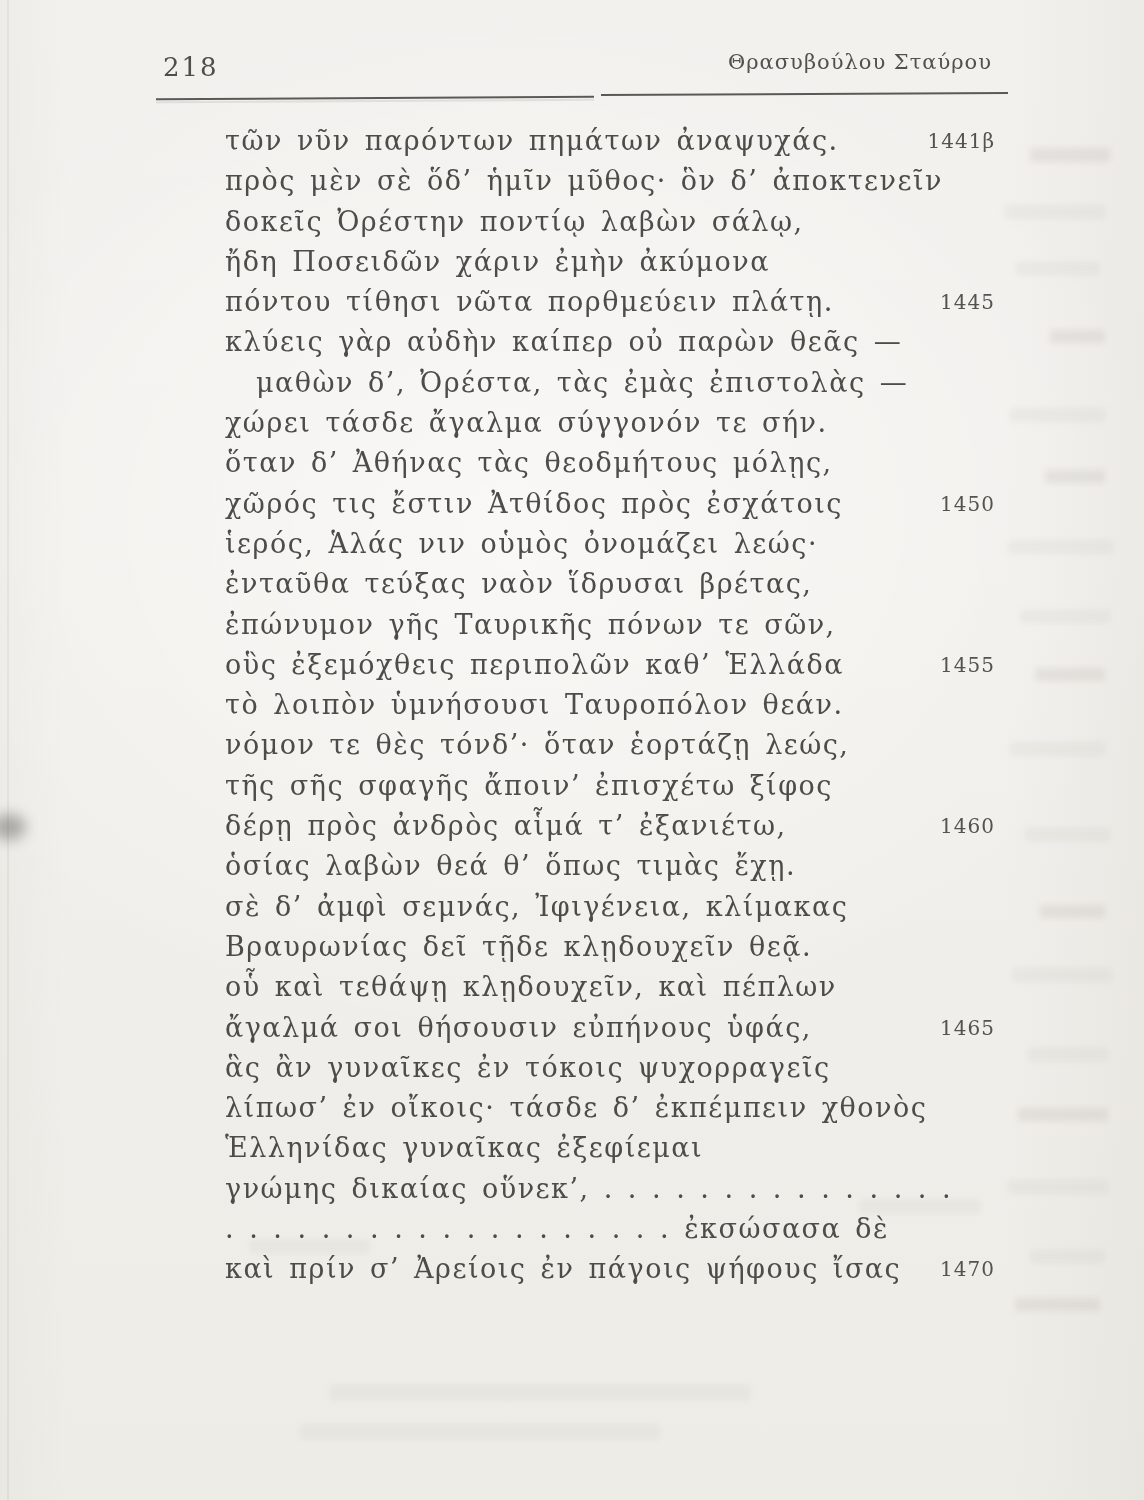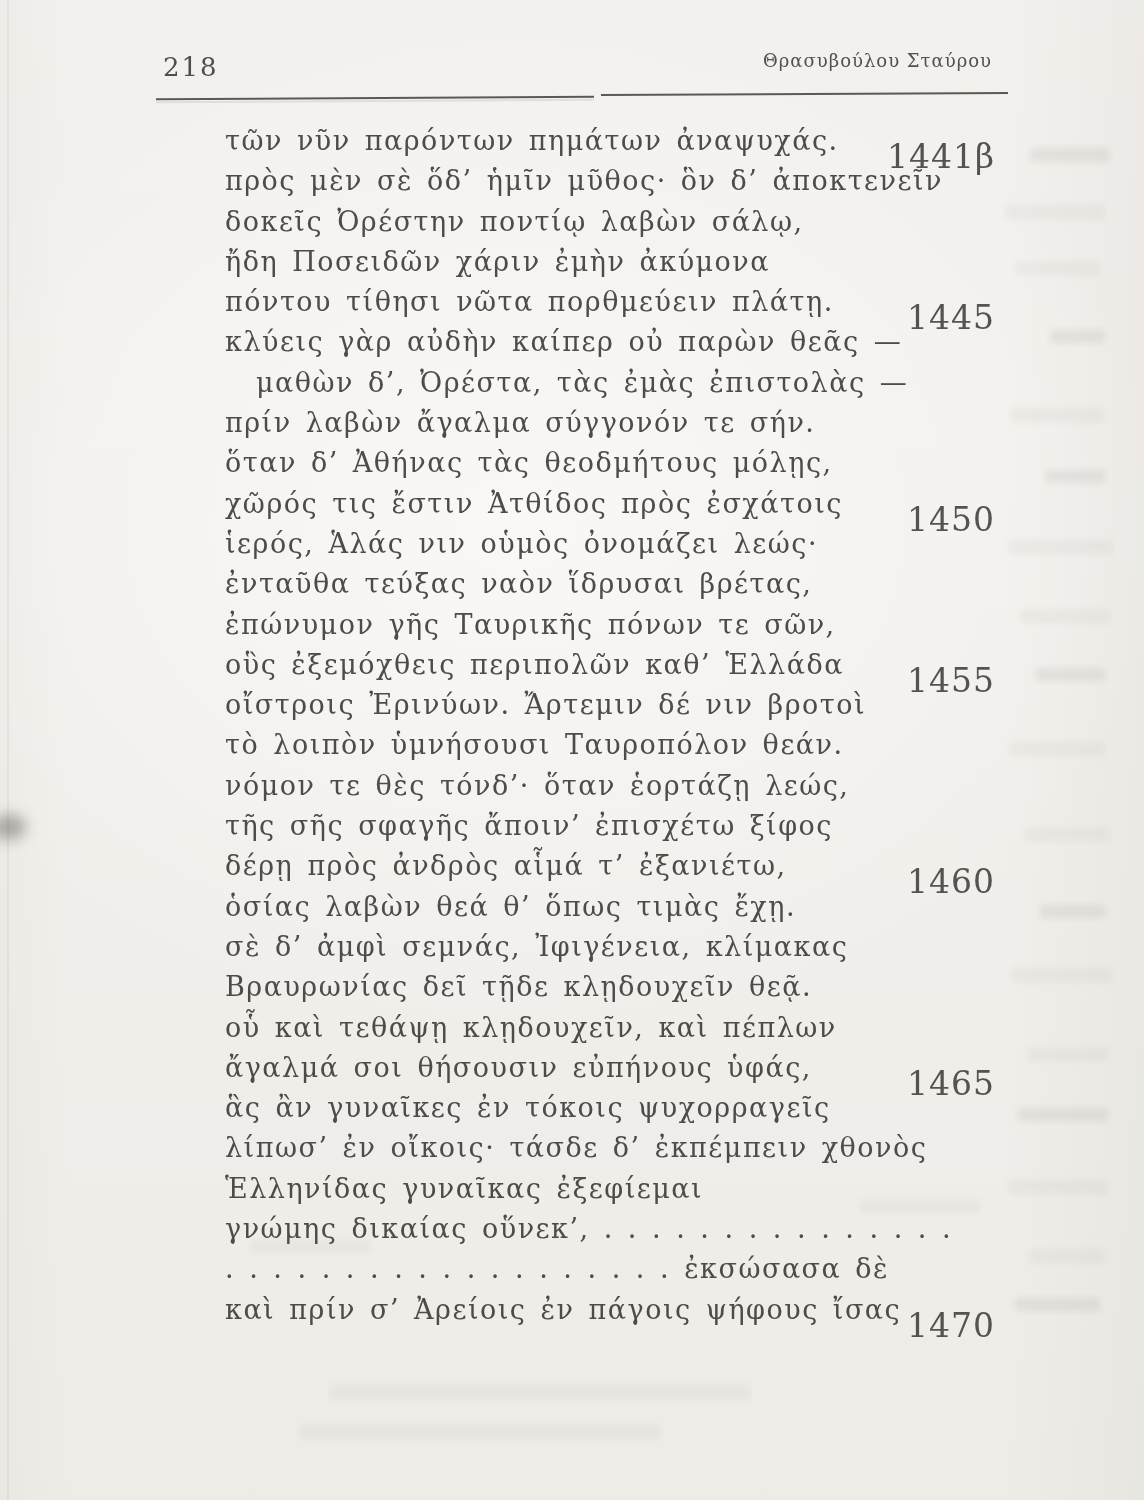--- a/index.html
+++ b/index.html
@@ -41,21 +41,21 @@
     position: absolute;
     left: 163px; top: 52px;
     font-size: 26px;
     letter-spacing: 2px;
     color: #504e4a;
     text-align: center;
   }
   .running-head {
     position: absolute;
     right: 152px; top: 50px;
-    font-size: 18px;
+    font-size: 21px;
     letter-spacing: 1px;
     color: #53514d;
   }
   .head-rule { position: absolute; height: 2px; background: #5b5955; }
   .head-rule.left  { left: 156px; top: 97px; width: 438px; transform: rotate(-0.35deg); box-shadow: 0 3px 0 rgba(91,89,85,0.12); }
   .head-rule.right { left: 601px; top: 93px; width: 407px; transform: rotate(-0.30deg); }
 
   .verse-block {
     position: absolute;
     left: 225px; top: 121px;
@@ -67,22 +67,22 @@
     line-height: 40.3px;
     white-space: nowrap;
     font-size: 27px;
     letter-spacing: 1.5px;
     word-spacing: 4px;
     color: #4d4c49;
   }
   .vline.indent { padding-left: 31px; }
   .vline .line-num {
     position: absolute;
-    right: 0; top: 16px;
-    font-size: 33px;
+    right: 0; top: 0;
+    font-size: 20px;
     letter-spacing: 1px;
     word-spacing: 0;
     color: #55534f;
   }
   
   .ghost {
     position: absolute;
     background: rgba(132, 126, 114, 0.12);
     filter: blur(3px);
     border-radius: 3px;
@@ -104,28 +104,27 @@
   <div class="head-rule right"></div>
 
   <div class="verse-block">
     <div class="vline"><span>τῶν νῦν παρόντων πημάτων ἀναψυχάς.</span><span class="line-num">1441β</span></div>
     <div class="vline"><span>πρὸς μὲν σὲ ὅδ’ ἡμῖν μῦθος· ὃν δ’ ἀποκτενεῖν</span></div>
     <div class="vline"><span>δοκεῖς Ὀρέστην ποντίῳ λαβὼν σάλῳ,</span></div>
     <div class="vline"><span>ἤδη Ποσειδῶν χάριν ἐμὴν ἀκύμονα</span></div>
     <div class="vline"><span>πόντου τίθησι νῶτα πορθμεύειν πλάτῃ.</span><span class="line-num">1445</span></div>
     <div class="vline"><span>κλύεις γὰρ αὐδὴν καίπερ οὐ παρὼν θεᾶς —</span></div>
     <div class="vline indent"><span>μαθὼν δ’, Ὀρέστα, τὰς ἐμὰς ἐπιστολὰς —</span></div>
-    <div class="vline"><span>πρίν λαβὼν ἄγαλμα σύγγονόν τε σήν.</span></div>
+    <div class="vline"><span>χώρει τάσδε ἄγαλμα σύγγονόν τε σήν.</span></div>
     <div class="vline"><span>ὅταν δ’ Ἀθήνας τὰς θεοδμήτους μόλῃς,</span></div>
     <div class="vline"><span>χῶρός τις ἔστιν Ἀτθίδος πρὸς ἐσχάτοις</span><span class="line-num">1450</span></div>
     <div class="vline"><span>ἱερός, Ἁλάς νιν οὑμὸς ὀνομάζει λεώς·</span></div>
     <div class="vline"><span>ἐνταῦθα τεύξας ναὸν ἵδρυσαι βρέτας,</span></div>
     <div class="vline"><span>ἐπώνυμον γῆς Ταυρικῆς πόνων τε σῶν,</span></div>
     <div class="vline"><span>οὓς ἐξεμόχθεις περιπολῶν καθ’ Ἑλλάδα</span><span class="line-num">1455</span></div>
-    <div class="vline"><span>οἴστροις Ἐρινύων. Ἄρτεμιν δέ νιν βροτοὶ</span></div>
     <div class="vline"><span>τὸ λοιπὸν ὑμνήσουσι Ταυροπόλον θεάν.</span></div>
     <div class="vline"><span>νόμον τε θὲς τόνδ’· ὅταν ἑορτάζῃ λεώς,</span></div>
     <div class="vline"><span>τῆς σῆς σφαγῆς ἄποιν’ ἐπισχέτω ξίφος</span></div>
     <div class="vline"><span>δέρῃ πρὸς ἀνδρὸς αἷμά τ’ ἐξανιέτω,</span><span class="line-num">1460</span></div>
     <div class="vline"><span>ὁσίας λαβὼν θεά θ’ ὅπως τιμὰς ἔχῃ.</span></div>
     <div class="vline"><span>σὲ δ’ ἀμφὶ σεμνάς, Ἰφιγένεια, κλίμακας</span></div>
     <div class="vline"><span>Βραυρωνίας δεῖ τῇδε κλῃδουχεῖν θεᾷ.</span></div>
     <div class="vline"><span>οὗ καὶ τεθάψῃ κλῃδουχεῖν, καὶ πέπλων</span></div>
     <div class="vline"><span>ἄγαλμά σοι θήσουσιν εὐπήνους ὑφάς,</span><span class="line-num">1465</span></div>
     <div class="vline"><span>ἃς ἂν γυναῖκες ἐν τόκοις ψυχορραγεῖς</span></div>

